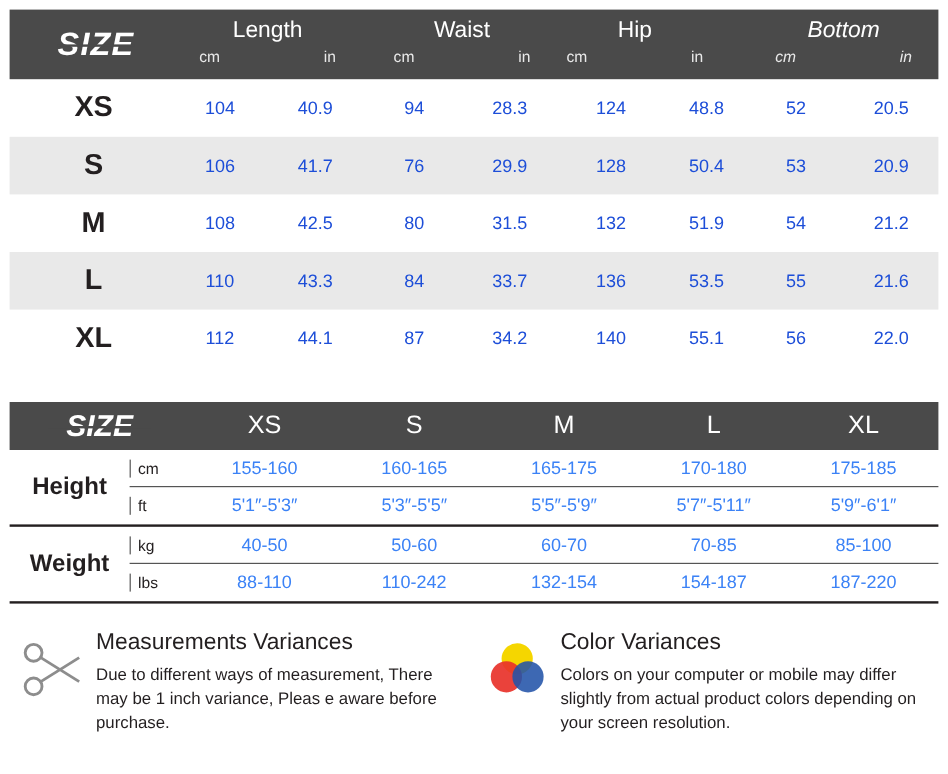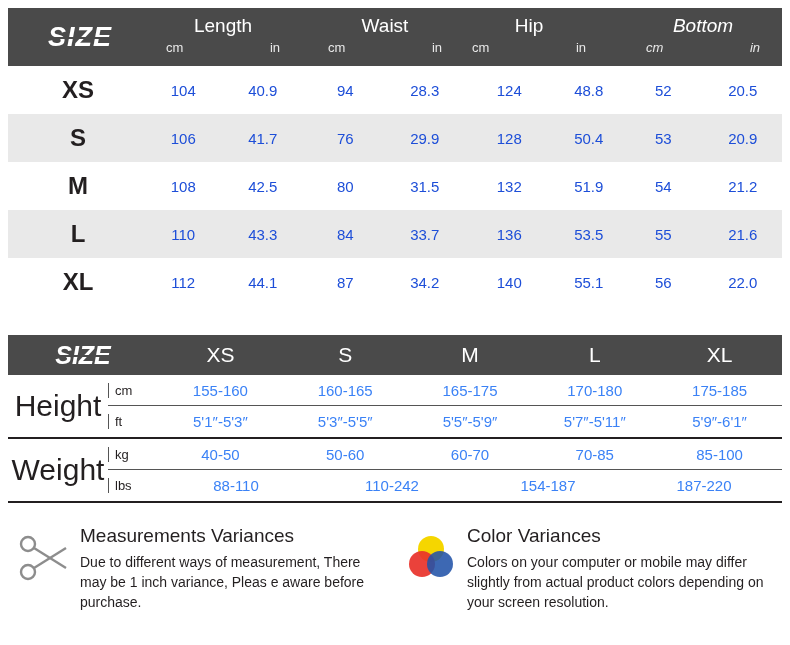--- a/index.html
+++ b/index.html
@@ -153,21 +153,22 @@
     flex: 1;
     text-align: center;
     font-size: 15px;
     color: #3b82f6;
   }
   .rowspan-label {
     width: 100px;
     display: flex;
     align-items: center;
     justify-content: center;
-    font-size: 30px;
+    font-size: 20px;
+    font-weight: bold;
   }
   .t2-group {
     display: flex;
     align-items: stretch;
   }
   .t2-group .stack { flex: 1; }
 
   
   .notes {
     position: absolute;
@@ -386,20 +387,21 @@
           <div class="t2-cell">40-50</div>
           <div class="t2-cell">50-60</div>
           <div class="t2-cell">60-70</div>
           <div class="t2-cell">70-85</div>
           <div class="t2-cell">85-100</div>
         </div>
         <div class="t2-row">
           <div class="t2-unit">lbs</div>
           <div class="t2-cell">88-110</div>
           <div class="t2-cell">110-242</div>
+          <div class="t2-cell">132-154</div>
           <div class="t2-cell">154-187</div>
           <div class="t2-cell">187-220</div>
         </div>
       </div>
     </div>
   </div>
 
   <div class="notes">
 
     <div class="note">

